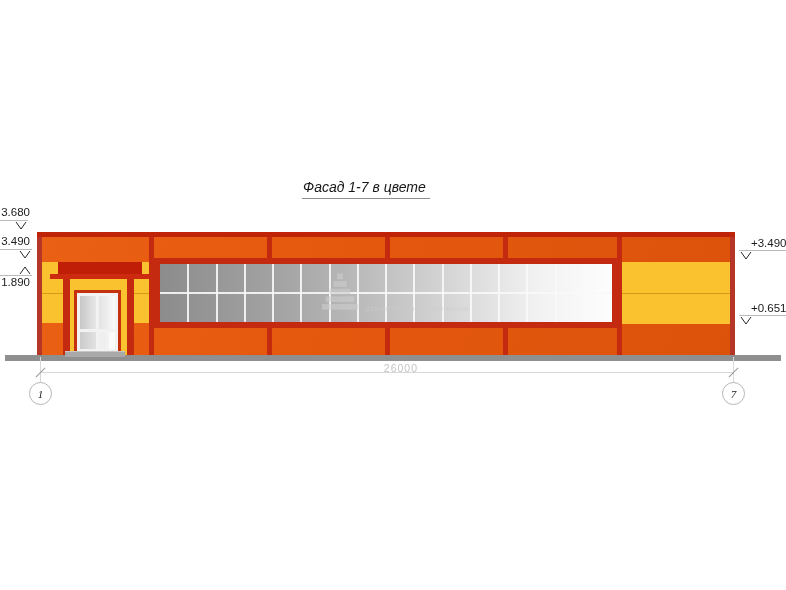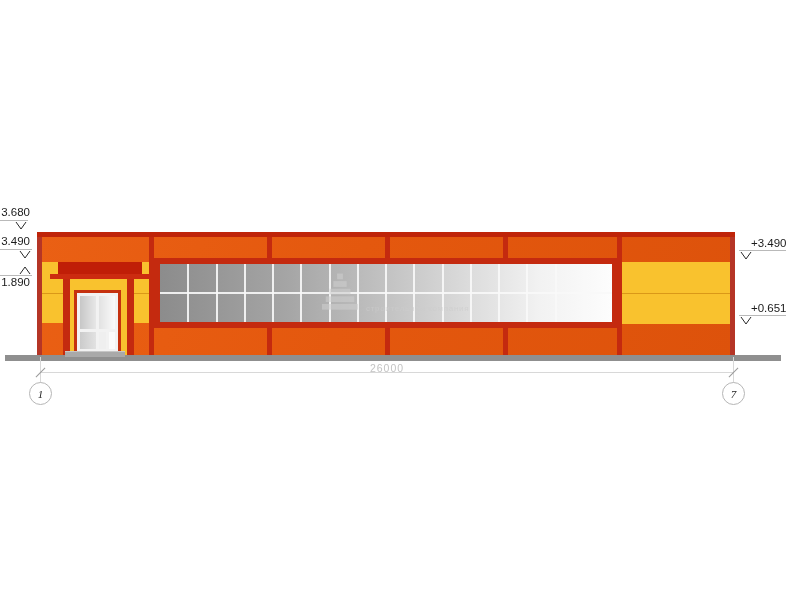--- a/index.html
+++ b/index.html
@@ -79,32 +79,33 @@
   #elv-r2-ln{left:739px;top:315px;width:47px;}
   #elv-r2-ch{left:740px;top:316px;}
 
   
   .dimline{background:#D8D8D8;}
   #ext-l{left:40px;top:357px;width:1px;height:26px;}
   #ext-r{left:733px;top:357px;width:1px;height:26px;}
   #dim-ln{left:40px;top:372px;width:694px;height:1px;}
   .slash{width:13px;height:1px;background:#9a9a9a;transform:rotate(-45deg);}
   #slash-l{left:34px;top:372px;} #slash-r{left:727px;top:372px;}
-  #dim-text{left:356px;top:362px;width:62px;text-align:center;
+  #dim-text{left:356px;top:362px;width:62px;text-align:right;
             font:10.5px "Liberation Sans",sans-serif;color:#C3C3C3;letter-spacing:1px;}
   .axis{width:21px;height:21px;border:1px solid #B6B6B6;border-radius:50%;background:#fff;
         display:flex;align-items:center;justify-content:center;
         font:italic 11px "Liberation Serif",serif;color:#222;}
   #axis-1{left:29px;top:382px;} #axis-7{left:722px;top:382px;}
 </style>
 </head>
 <body>
 
 <div class="canvas">
 
+  <div class="abs" id="title">Фасад 1-7 в цвете</div>
 
   <div class="abs" id="ground"></div>
 
   <div class="abs" id="bld-base"></div>
   <div class="abs" id="parapet"></div>
   <div class="abs" id="edge-l"></div>
   <div class="abs" id="edge-r"></div>
 
   <div class="abs yellow" id="yel-l">
     <div class="joint"></div>

